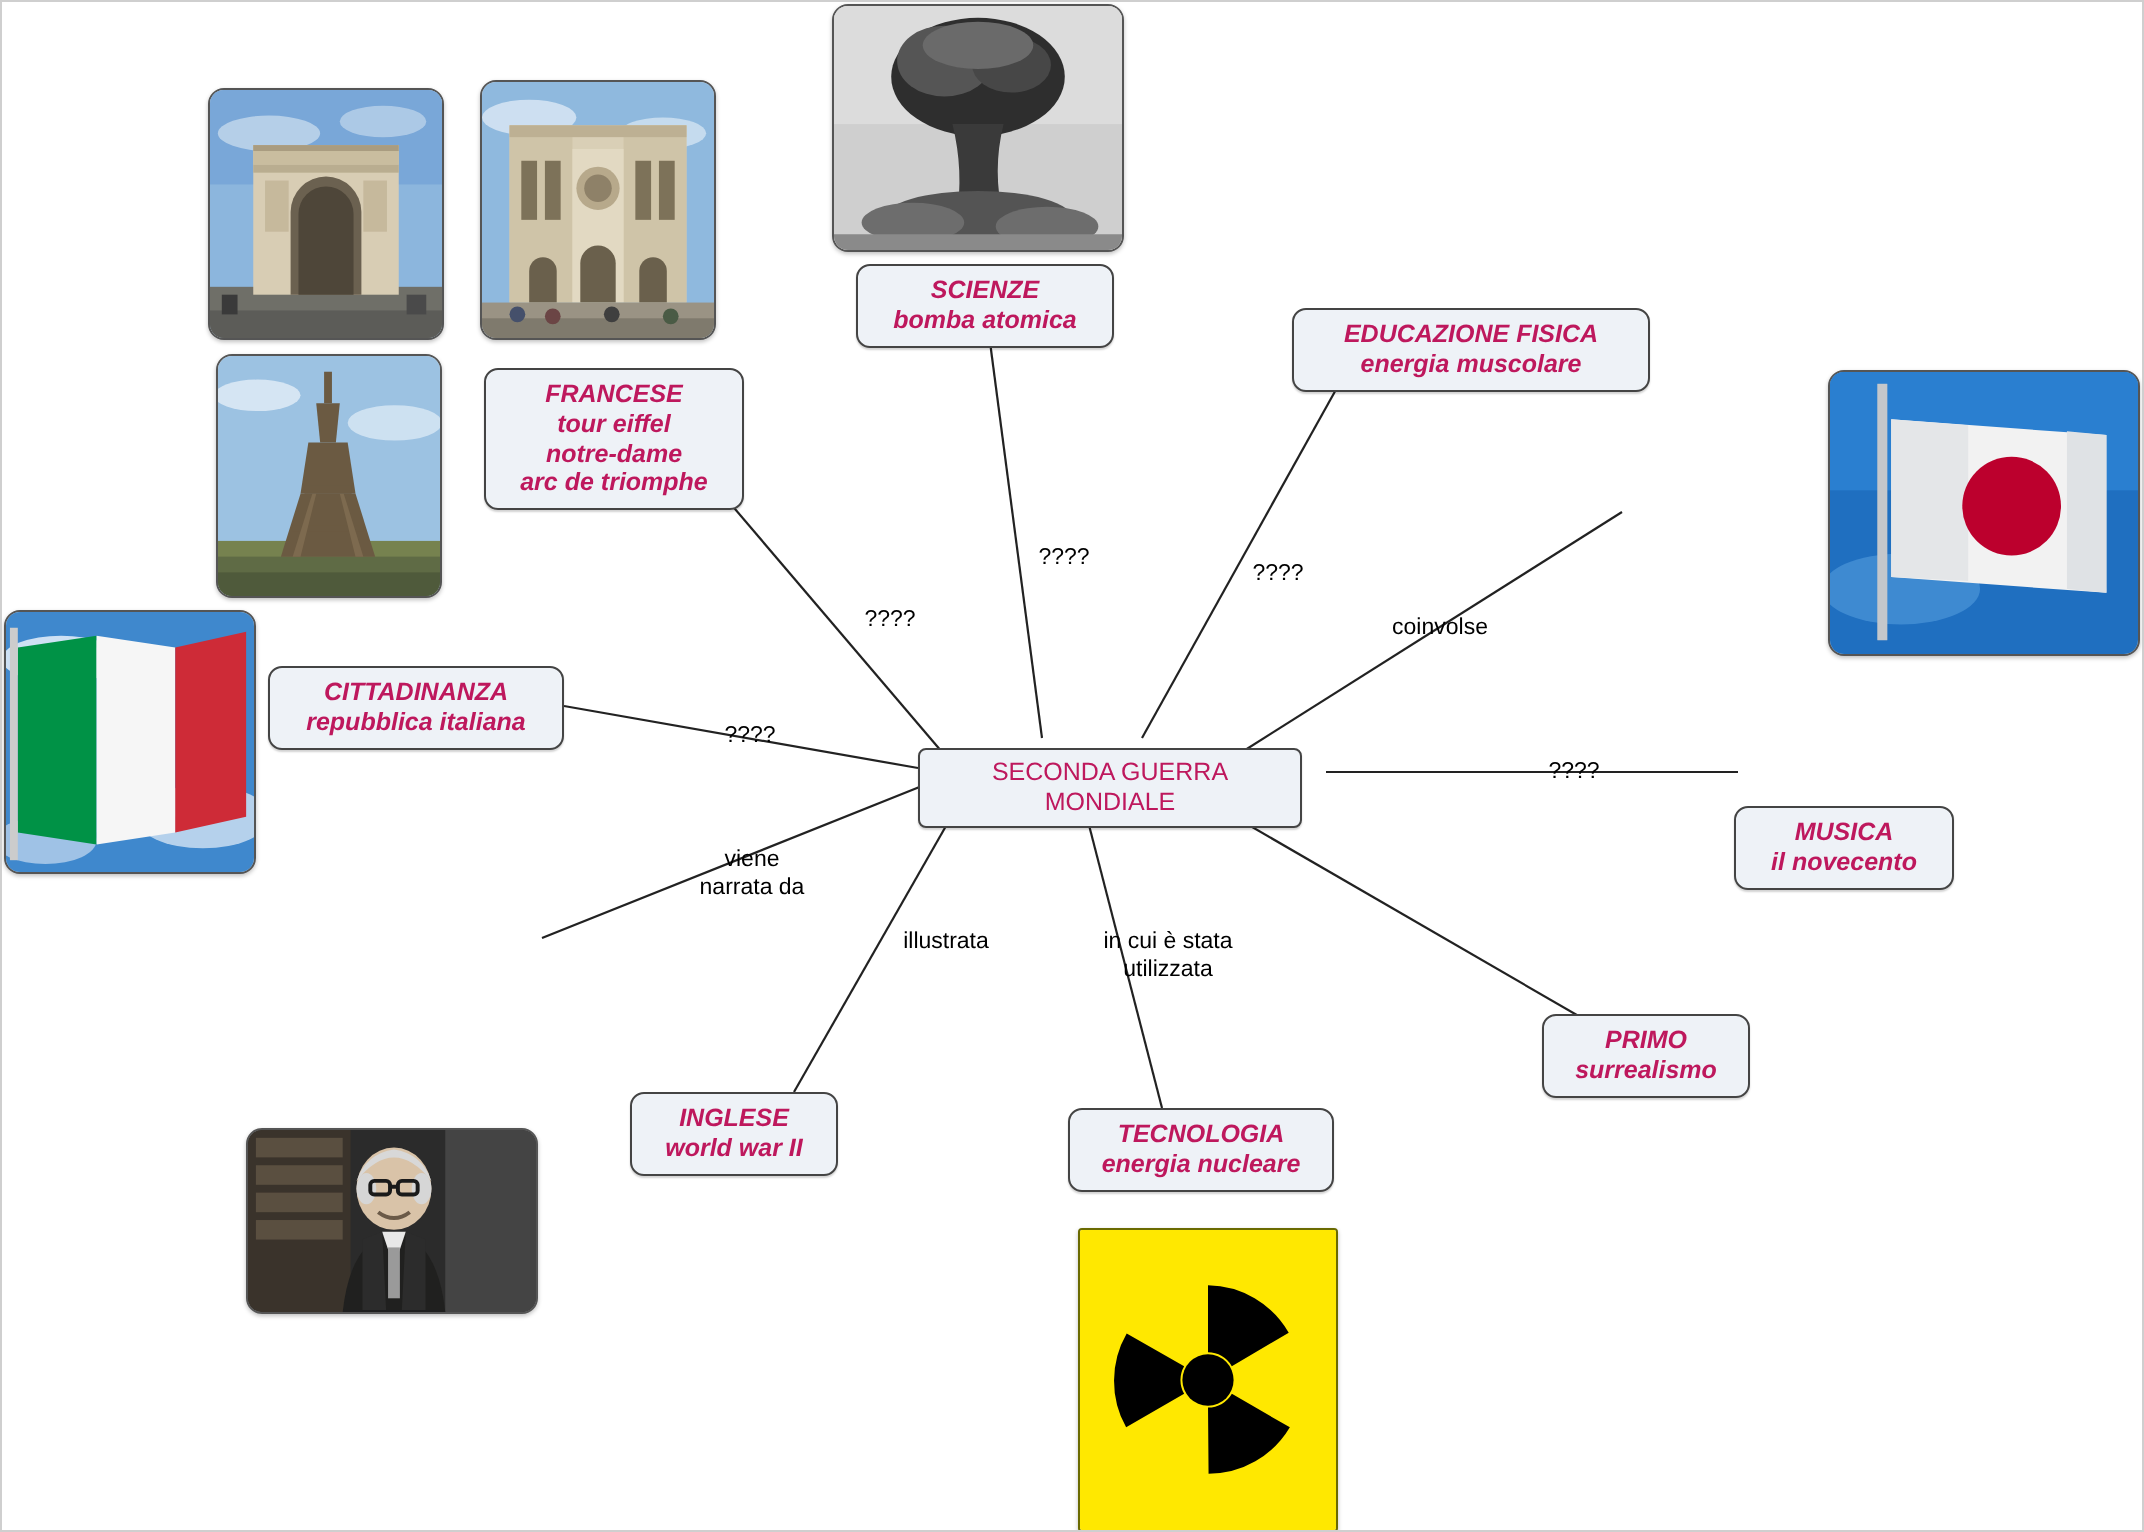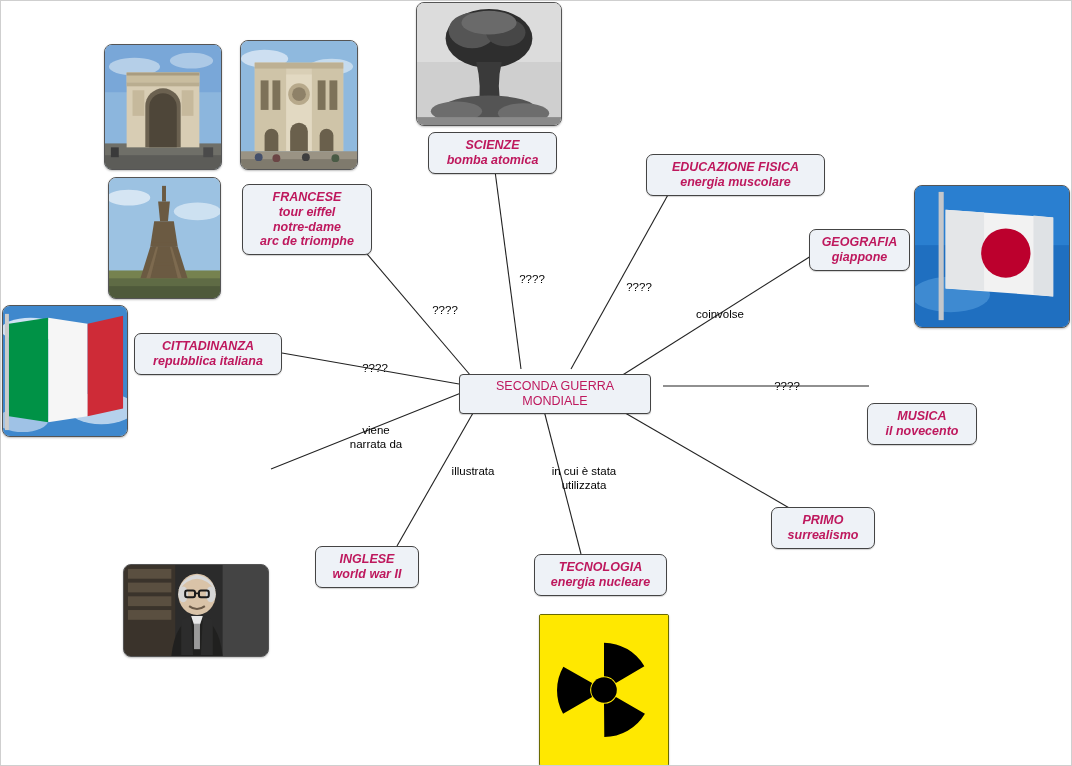--- a/index.html
+++ b/index.html
@@ -256,22 +256,20 @@
 tour eiffel
 notre-dame
 arc de triomphe</div>
 
   <div class="node" style="left:427px; top:131px; width:129px;">SCIENZE
 bomba atomica</div>
 
   <div class="node" style="left:645px; top:153px; width:179px;">EDUCAZIONE FISICA
 energia muscolare</div>
 
-  <div class="node" style="left:808px; top:228px; width:101px;">GEOGRAFIA
-giappone</div>
 
   <div class="node" style="left:866px; top:365px; width:110px;margin-top:37px;">MUSICA
 il novecento</div>
 
   <div class="node" style="left:133px; top:332px; width:148px;">CITTADINANZA
 repubblica italiana</div>
 
 
   <div class="node" style="left:314px; top:545px; width:104px;">INGLESE
 world war II</div>

